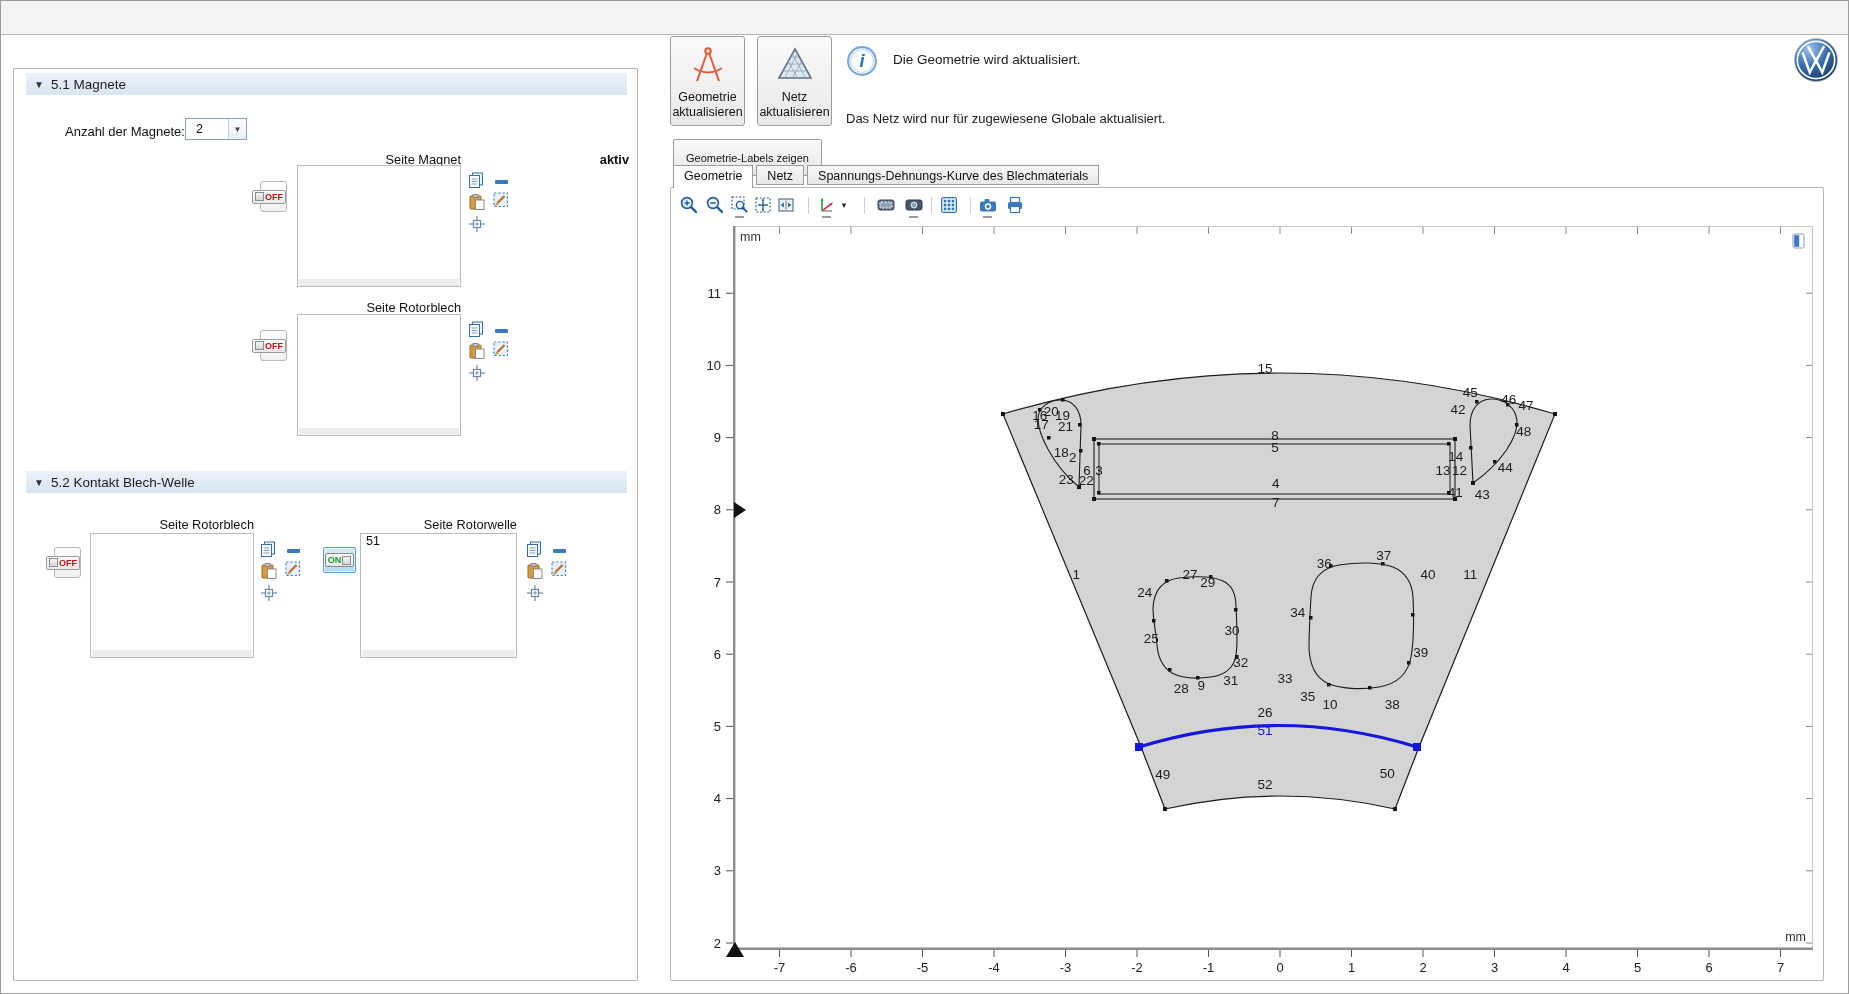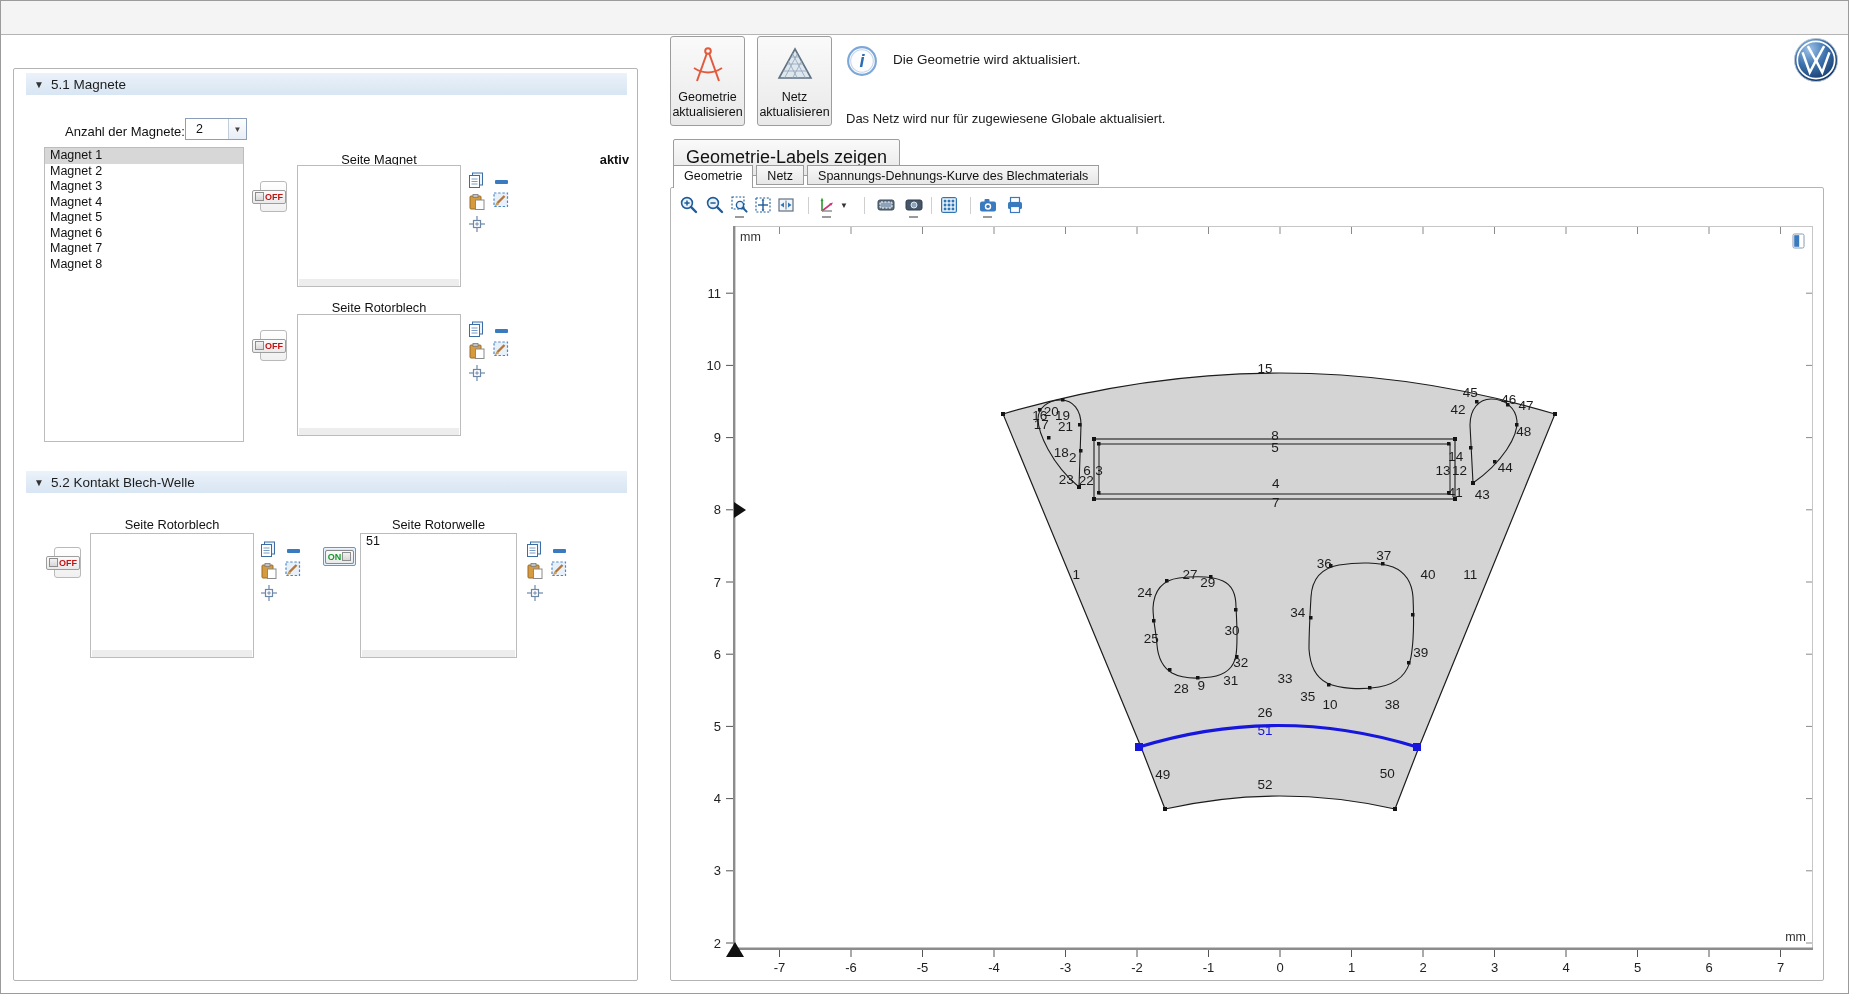--- a/index.html
+++ b/index.html
@@ -19,40 +19,40 @@
   
   .panel{position:absolute;background:#fff;border:1px solid #b4b4b4;border-radius:2px;box-sizing:border-box;}
   .sechdr{position:absolute;height:22px;background:linear-gradient(#ebf2fa,#d8e5f3);display:flex;align-items:center;
           font-size:13.5px;color:#1c1c1c;padding-left:8px;box-sizing:border-box;}
   .sechdr .tri{font-size:10px;color:#333;margin-right:7px;}
   .listbox{position:absolute;background:#fff;border:1px solid #bcbcbc;box-sizing:border-box;}
   .listbox .hscroll{position:absolute;left:1px;right:1px;bottom:0;height:7px;background:#ededed;}
   .mitem{height:15.5px;line-height:15.5px;font-size:12.5px;color:#111;padding-left:5px;white-space:nowrap;}
   .mitem.sel{background:#d7d7d7;}
   .fldlabel{font-size:13px;color:#111;white-space:nowrap;}
-  .boxtitle{font-size:12.8px;color:#111;text-align:center;white-space:nowrap;}
+  .boxtitle{font-size:12.8px;color:#111;text-align:right;white-space:nowrap;}
   .combo{position:absolute;width:62px;height:22px;border:1px solid #8workaround;border:1px solid #8ba0b8;background:#fff;box-sizing:border-box;display:flex;align-items:center;}
   .combo .val{flex:1;font-size:12.5px;padding-left:10px;color:#111;}
   .combo .arr{width:17px;height:100%;background:linear-gradient(#fdfdfd,#e8eef6);border-left:1px solid #c3cedd;display:flex;align-items:center;justify-content:center;font-size:8px;color:#444;}
   .tglOFF{position:absolute;width:27px;height:31px;background:linear-gradient(#ffffff,#f0f0f0);border:1px solid #b9b9b9;border-radius:3px;display:flex;align-items:center;justify-content:flex-end;box-sizing:border-box;}
   .tglOFF .pill{display:flex;align-items:center;gap:1px;border:1px solid #9d9d9d;border-radius:2px;background:linear-gradient(#fbfbfb,#e9e9e9);padding:1px 2px;}
-  .tglON{position:absolute;width:33px;height:19px;background:linear-gradient(#d9eafc,#b8d7f3);border:1px solid #5b9bd5;border-radius:2px;display:flex;align-items:center;justify-content:center;box-sizing:border-box;box-shadow:inset 0 0 0 1px #e8f3fd;}
+  .tglON{position:absolute;width:33px;height:26px;background:linear-gradient(#d9eafc,#b8d7f3);border:1px solid #5b9bd5;border-radius:2px;display:flex;align-items:center;justify-content:center;box-sizing:border-box;box-shadow:inset 0 0 0 1px #e8f3fd;}
   .tglON .pill{display:flex;align-items:center;gap:1px;border:1px solid #8a8a8a;border-radius:2px;background:linear-gradient(#fbfbfb,#e9e9e9);padding:1px 2px;}
   .sqbox{width:9px;height:9px;background:linear-gradient(#f2f2f2,#d8d8d8);border:1px solid #8d8d8d;box-sizing:border-box;}
   .offtxt{font-size:9px;font-weight:bold;color:#c01414;}
   .ontxt{font-size:9px;font-weight:bold;color:#149a2a;}
   .icogrp{position:absolute;width:46px;height:64px;}
   .mi{position:absolute;width:16px;height:16px;}
   
   .bigbtn{position:absolute;width:75px;height:90px;background:linear-gradient(#fafafa,#e9e9e9);border:1px solid #9d9d9d;border-radius:3px;
           display:flex;flex-direction:column;align-items:center;justify-content:flex-end;padding-bottom:5px;box-sizing:border-box;}
   .bigbtn .lbl{font-size:12.5px;color:#111;text-align:center;line-height:15px;}
   .bigbtn svg{position:absolute;top:8px;}
   .smallbtn{position:absolute;height:37px;background:linear-gradient(#fafafa,#e7e7e7);border:1px solid #9d9d9d;border-radius:2px;
-            font-size:18px;color:#111;display:flex;align-items:center;justify-content:center;box-sizing:border-box;padding:16px 12px;}
+            font-size:11px;color:#111;display:flex;align-items:center;justify-content:center;box-sizing:border-box;padding:16px 12px;}
   #view-tabs{position:absolute;left:672px;top:164px;display:flex;align-items:flex-start;gap:3px;z-index:4;}
   .vtab{box-sizing:border-box;height:20px;padding:3px 10px 0 10px;font-size:12.5px;color:#111;background:linear-gradient(#f8f8f8,#e7e7e7);
         border:1px solid #9c9c9c;white-space:nowrap;}
   .vtab.active{height:23px;background:#fff;border-bottom:none;z-index:5;}
   .tbi{position:absolute;width:18px;height:18px;}
   .tbsep{position:absolute;width:1px;height:17px;background:#cfcfcf;top:195px;}
   .tbdash{position:absolute;width:9px;height:2px;background:#9a9a9a;top:215px;}
   .infotext{position:absolute;font-size:13.5px;color:#1a1a1a;white-space:nowrap;}
   svg{overflow:visible;}
   text{font-family:"Liberation Sans",sans-serif;}
@@ -210,30 +210,20 @@
       <span class="tri">▼</span>
       <span>5.1 Magnete</span>
     </div>
 
     <div class="fldlabel abs" style="left:51px;top:55px;">Anzahl der Magnete:</div>
     <div class="combo" style="left:171px;top:49px;">
       <span class="val">2</span>
       <span class="arr">▼</span>
     </div>
 
-    <div class="listbox" id="magnet-list" style="left:30px;top:78px;width:200px;height:295px;">
-        <div class="mitem sel">Magnet 1</div>
-        <div class="mitem">Magnet 2</div>
-        <div class="mitem">Magnet 3</div>
-        <div class="mitem">Magnet 4</div>
-        <div class="mitem">Magnet 5</div>
-        <div class="mitem">Magnet 6</div>
-        <div class="mitem">Magnet 7</div>
-        <div class="mitem">Magnet 8</div>
-      </div>
 
     <div class="boxtitle abs" style="left:283px;top:83px;width:164px;">Seite Magnet</div>
     <div class="boxtitle abs" style="left:500px;top:83px;width:115px;text-align:right;font-weight:bold;">aktiv</div>
 
     <div class="tglOFF" style="left:246px;top:112px;">
       <span class="pill">
           <span class="sqbox"></span>
           <span class="offtxt">OFF</span>
         </span>
     </div>

